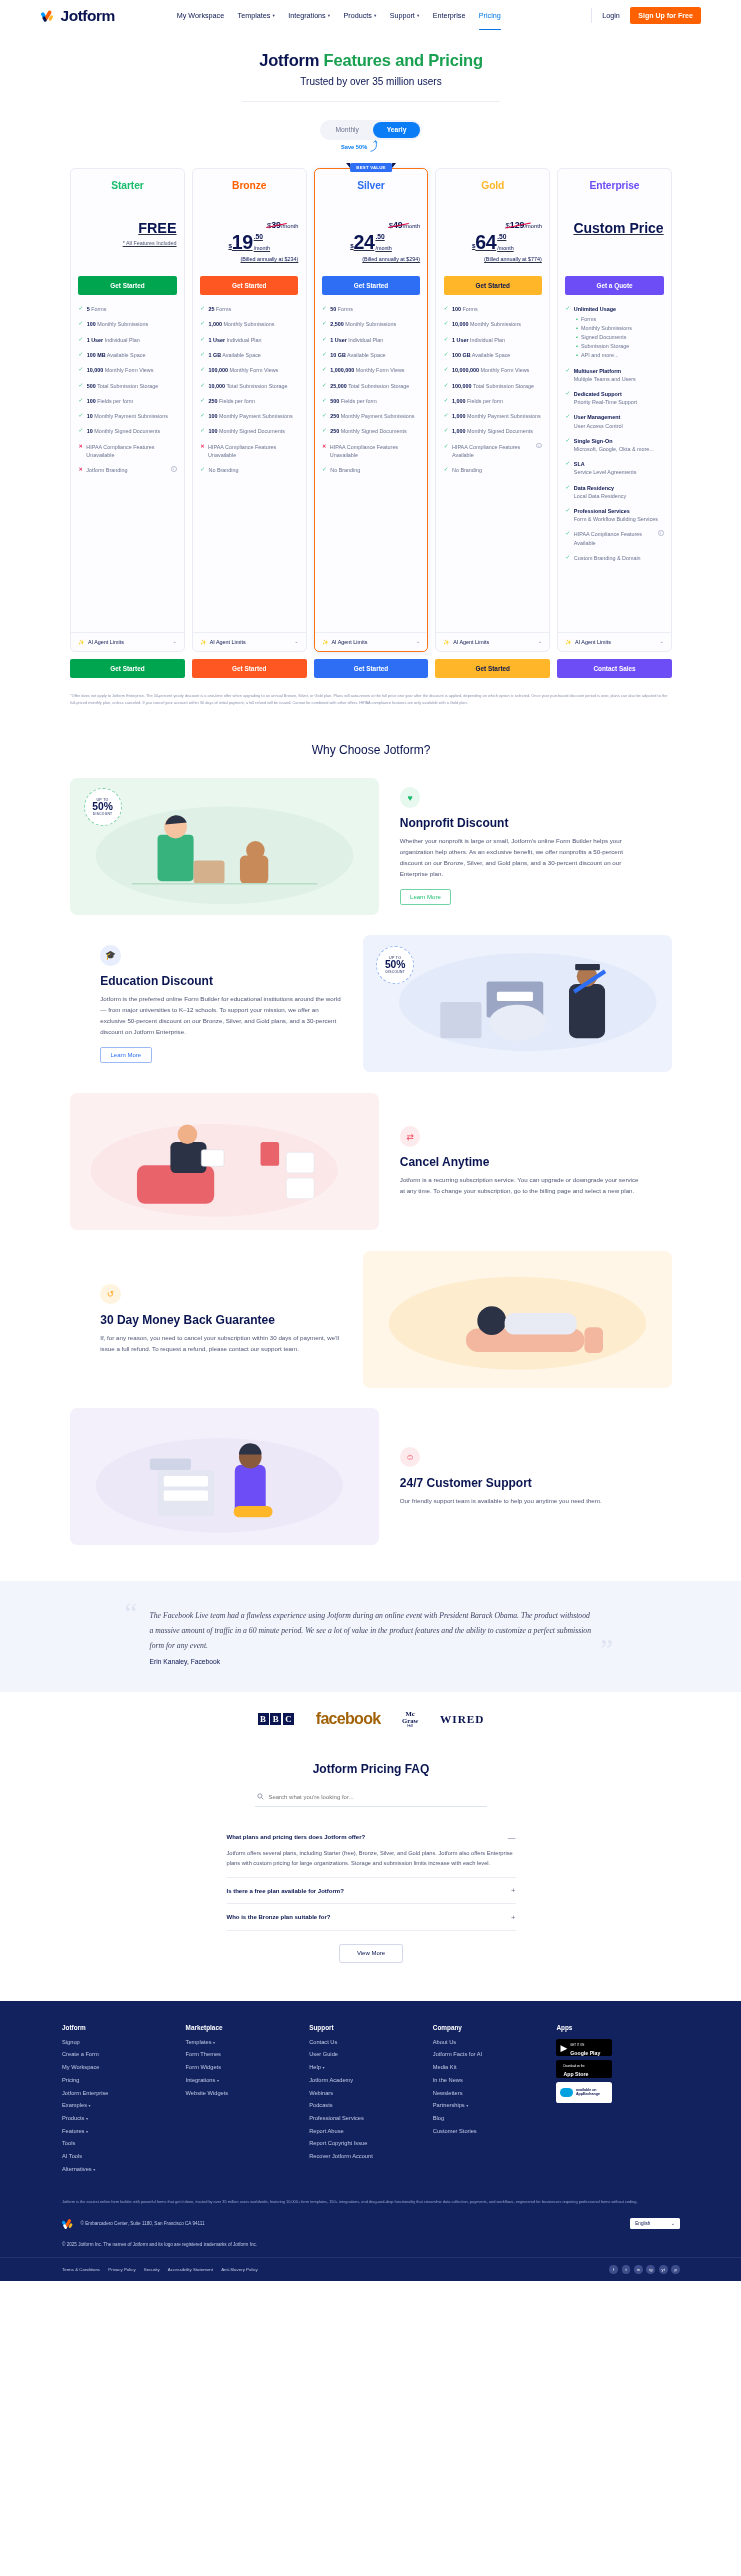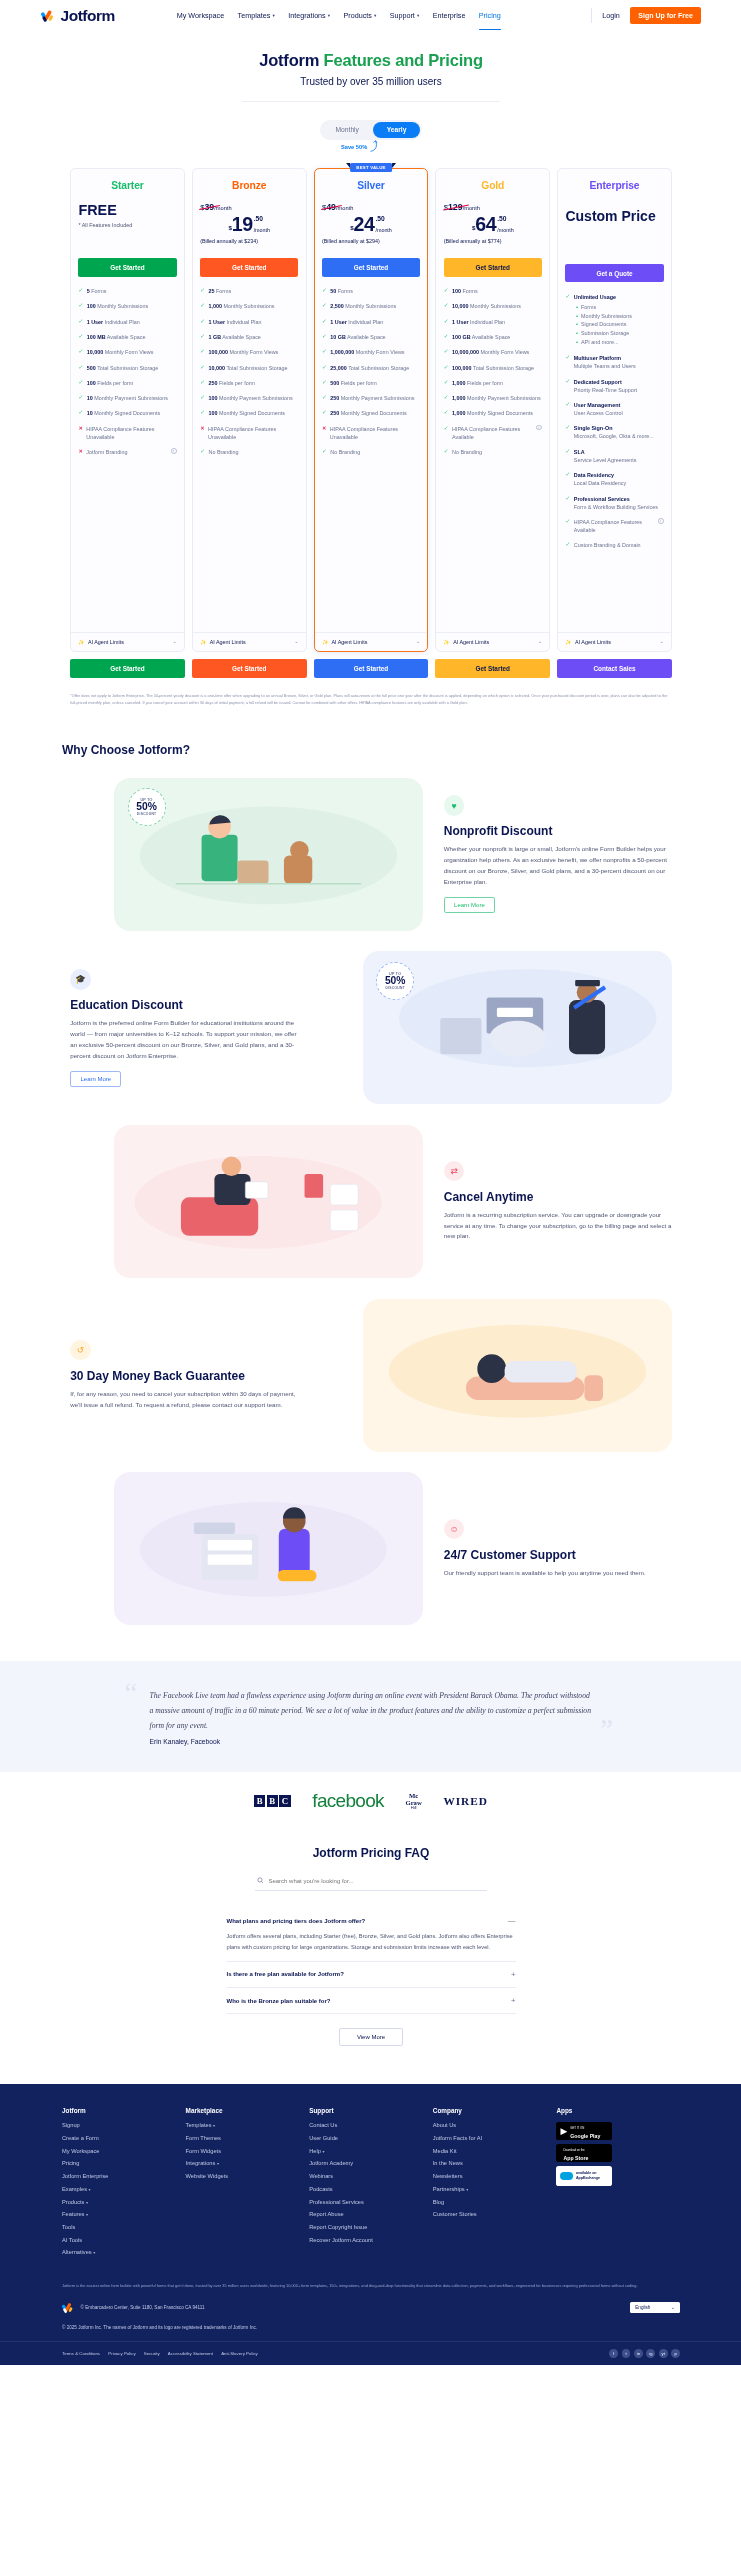--- a/index.html
+++ b/index.html
@@ -45,21 +45,21 @@
   .card.featured { border:1px solid #f97316; box-shadow:0 1px 7.2px rgba(91,141,239,.18); }
   .ribbon { position:absolute; top:-5.7px; left:50%; transform:translateX(-50%); background:#2d6ef5; color:#fff; font-size:4.4px; font-weight:bold; letter-spacing:0.2px; padding:2.1px 6.2px; border-radius:1.5px; white-space:nowrap; }
   .ribbon::before, .ribbon::after { content:""; position:absolute; top:0; border-style:solid; }
   .ribbon::before { left:-4.1px; border-width:0 4.1px 5.7px 0; border-color:transparent #0a1551 transparent transparent; }
   .ribbon::after { right:-4.1px; border-width:0 0 5.7px 4.1px; border-color:transparent transparent transparent #0a1551; }
 
   .plan-name { text-align:center; font-size:10.3px; font-weight:bold; letter-spacing:-0.1px; }
   .c-starter { color:#19bd6c; } .c-bronze { color:#ff6100; } .c-silver { color:#2d6ef5; }
   .c-gold { color:#ffb629; } .c-ent { color:#6c4df6; }
 
-  .price-block { text-align:left; margin-top:11px; min-height:50px; }
+  .price-block { text-align:right; margin-top:29px; min-height:50px;text-decoration:underline; }
   .old-price { font-size:7.7px; color:#0a1551; position:relative; display:inline-block; }
   .old-price .num { font-weight:bold; font-size:8.8px; }
   .old-price .per { font-size:5.7px; font-weight:normal; }
   .old-price::after { content:""; position:absolute; left:-1px; right:11.3px; top:52%; height:1px; background:#e4003a; transform:rotate(-11deg); }
   .now-price { margin-top:3.1px; display:flex; align-items:flex-end; justify-content:center; color:#0a1551; }
   .now-price .dollar { font-size:6.2px; font-weight:bold; margin-bottom:2.1px; }
   .now-price .big { font-size:19.6px; font-weight:bold; line-height:.92; letter-spacing:-0.5px; }
   .now-price .right { display:flex; flex-direction:column; align-items:flex-start; margin-left:1px; }
   .now-price .cents { font-size:6.7px; font-weight:bold; line-height:1; }
   .now-price .per { font-size:5.4px; margin-top:4.6px; }
@@ -86,24 +86,24 @@
   .sublist li .dot { color:#19bd6c; font-size:5.7px; }
   .ai-row { position:absolute; left:0; right:0; bottom:0; border-top:0.5px solid #eceef5; padding:6.2px 7.2px; display:flex; align-items:center; gap:3.1px; font-size:5.4px; color:#0a1551; cursor:pointer; }
   .ai-row .chev { margin-left:auto; font-size:4.6px; color:#6a7390; }
   .spark { color:#0a1551; font-size:5.2px; }
 
   .cta-row { display:flex; gap:7.2px; padding:0 8.2px; margin-top:7.2px; }
   .cta-row .cta { margin-top:0; }
   .disclaimer { font-size:3.9px; color:#8c93ad; line-height:1.7; padding:15.5px 8.2px 0; }
 
   
-  .why-title { text-align:left; font-size:12px; font-weight:bold; color:#0a1551; margin-top:37px; }
+  .why-title { text-align:center; font-size:12px; font-weight:normal; color:#0a1551; margin-top:37px; }
   .benefit { display:flex; align-items:center; gap:20.6px; margin-top:20.6px; padding:0 8.2px; }
   .benefit.rev { flex-direction:row-reverse; }
-  .benefit .art { flex:0 0 309px; height:153px; border-radius:16px; position:relative; overflow:hidden;margin-left:44px; }
+  .benefit .art { flex:0 0 309px; height:137px; border-radius:7px; position:relative; overflow:hidden; }
   .benefit .txt { flex:1; max-width:242px; }
   .bicon { width:20.6px; height:20.6px; border-radius:50%; display:flex; align-items:center; justify-content:center; font-size:8.8px; }
   .benefit h3 { font-size:12px; font-weight:bold; color:#0a1551; margin-top:8.2px; }
   .benefit p { font-size:6.2px; color:#4d5473; line-height:1.75; margin-top:6.2px; }
   .learn { display:inline-block; margin-top:9.3px; font-size:6px; padding:4.1px 9.3px; border-radius:2.1px; background:#fff; cursor:pointer; font-family:inherit; }
   .learn.green { border:0.5px solid #6fd3a3; color:#19bd6c; }
   .learn.blue { border:0.5px solid #9bb9f6; color:#2d6ef5; }
   .badge50 { position:absolute; left:13.4px; top:10.3px; width:38px; height:38px; border-radius:50%; background:#fff; border:1px dashed #7fd4a6; display:flex; flex-direction:column; align-items:center; justify-content:center; z-index:3; }
   .badge50 .up { font-size:3.6px; letter-spacing:0.3px; color:#0a1551; }
   .badge50 .pct { font-size:10.3px; font-weight:bold; color:#0a1551; line-height:1; }
@@ -116,21 +116,21 @@
   .quote-txt { font-family:"Liberation Serif", serif; font-style:italic; font-size:7.7px; line-height:1.95; color:#3c4361; }
   .quote-who { font-size:6.7px; color:#0a1551; margin-top:5.2px; }
   .qm { position:absolute; color:#dfe4f2; font-size:29px; font-family:"Liberation Serif", serif; line-height:1; }
   .qm.l { left:-25px; top:-9.3px; } .qm.r { right:-20.6px; bottom:1px; }
 
   
   .proud { text-align:center; margin-top:29px; font-size:7.2px; font-weight:bold; color:#0a1551; line-height:1.8; }
   .logos { display:flex; justify-content:center; align-items:center; gap:21.6px; margin-top:17.5px; }
   .lg-bbc { display:flex; gap:1.5px; }
   .lg-bbc span { background:#0a1551; color:#fff; font-weight:bold; font-size:8.8px; padding:1px 2.6px; font-family:"Liberation Serif", serif; }
-  .lg-fb { color:#15803d; font-size:19px; font-weight:normal; letter-spacing:-0.7px; }
+  .lg-fb { color:#a16207; font-size:16px; font-weight:bold; letter-spacing:-0.7px; }
   .lg-mgh { text-align:center; line-height:1.05; }
   .lg-mgh .a { font-size:6.7px; font-weight:bold; color:#0a1551; font-family:"Liberation Serif", serif; }
   .lg-mgh .b { font-size:6.7px; font-weight:bold; color:#0a1551; font-family:"Liberation Serif", serif; }
   .lg-mgh .c { font-size:4.1px; color:#0a1551; }
   .lg-wired { color:#0a1551; font-size:11.3px; font-weight:bold; letter-spacing:1px; font-family:"Liberation Serif", serif; }
 
   
   .faq-title { text-align:center; font-size:12px; font-weight:bold; color:#0a1551; margin-top:34px; }
   .faq-search { width:232px; margin:12.4px auto 0; display:flex; align-items:center; gap:4.6px; border-bottom:0.5px solid #dfe2ef; padding:4.1px 2.1px; }
   .faq-search input { border:none; outline:none; flex:1; font-size:6px; color:#0a1551; font-family:inherit; background:transparent; }

